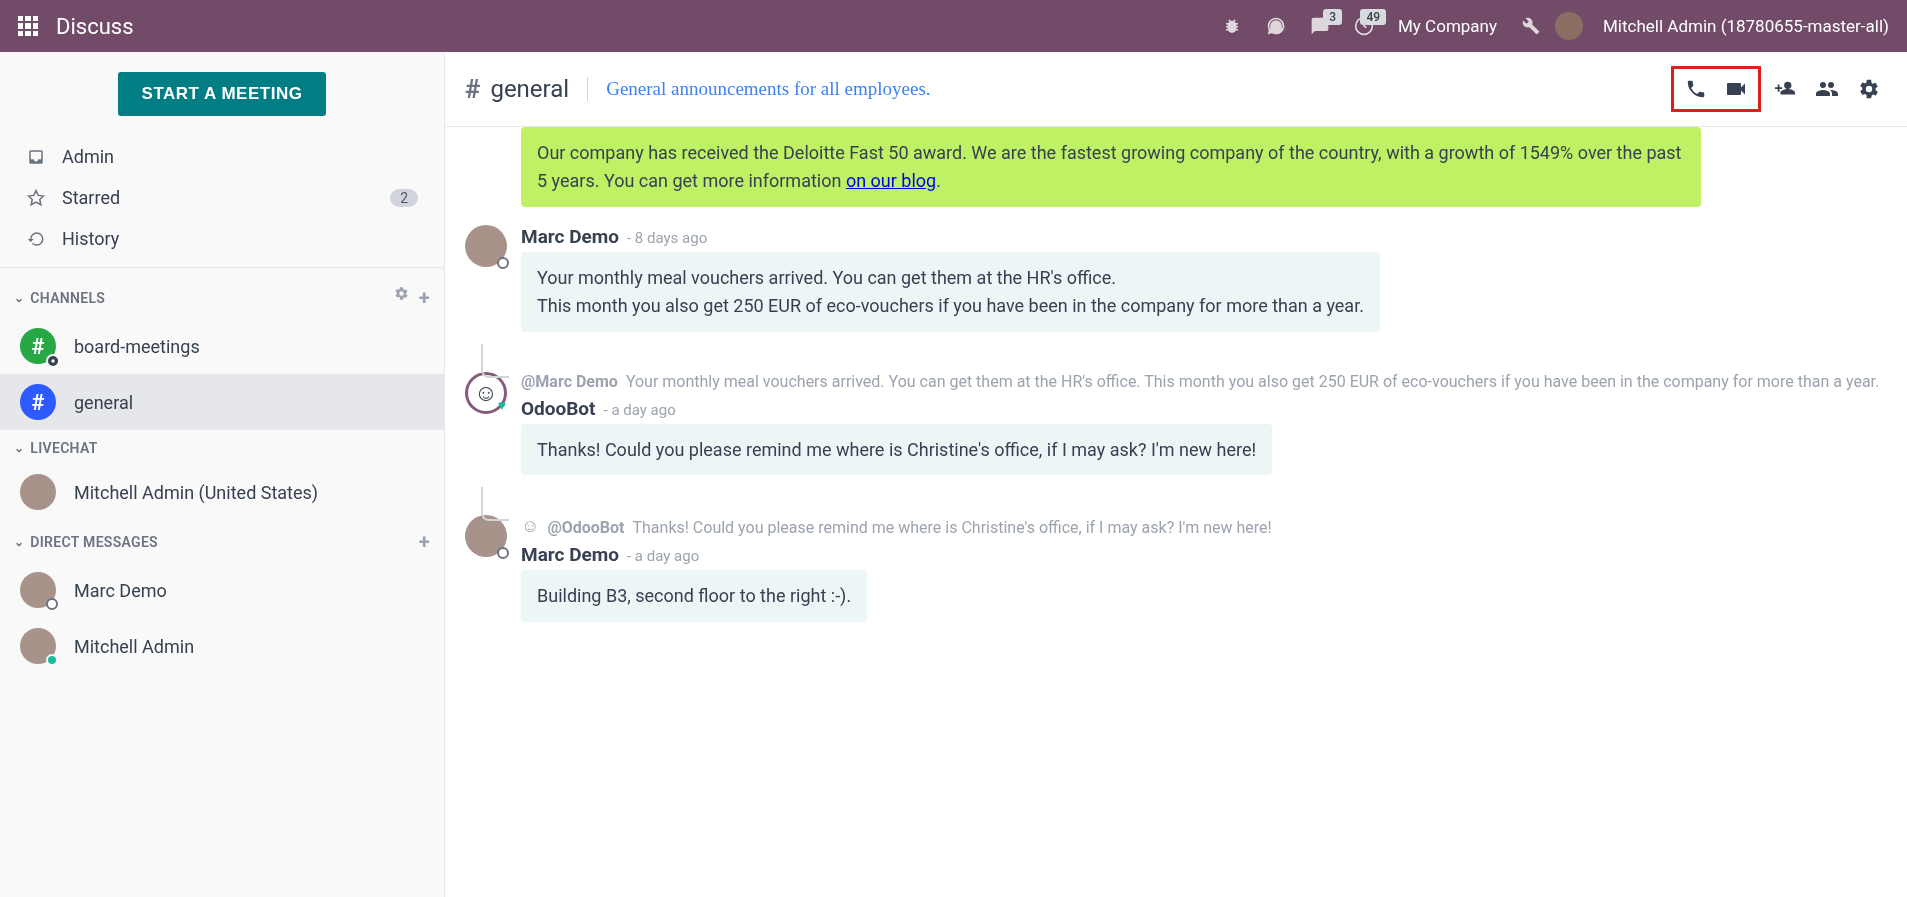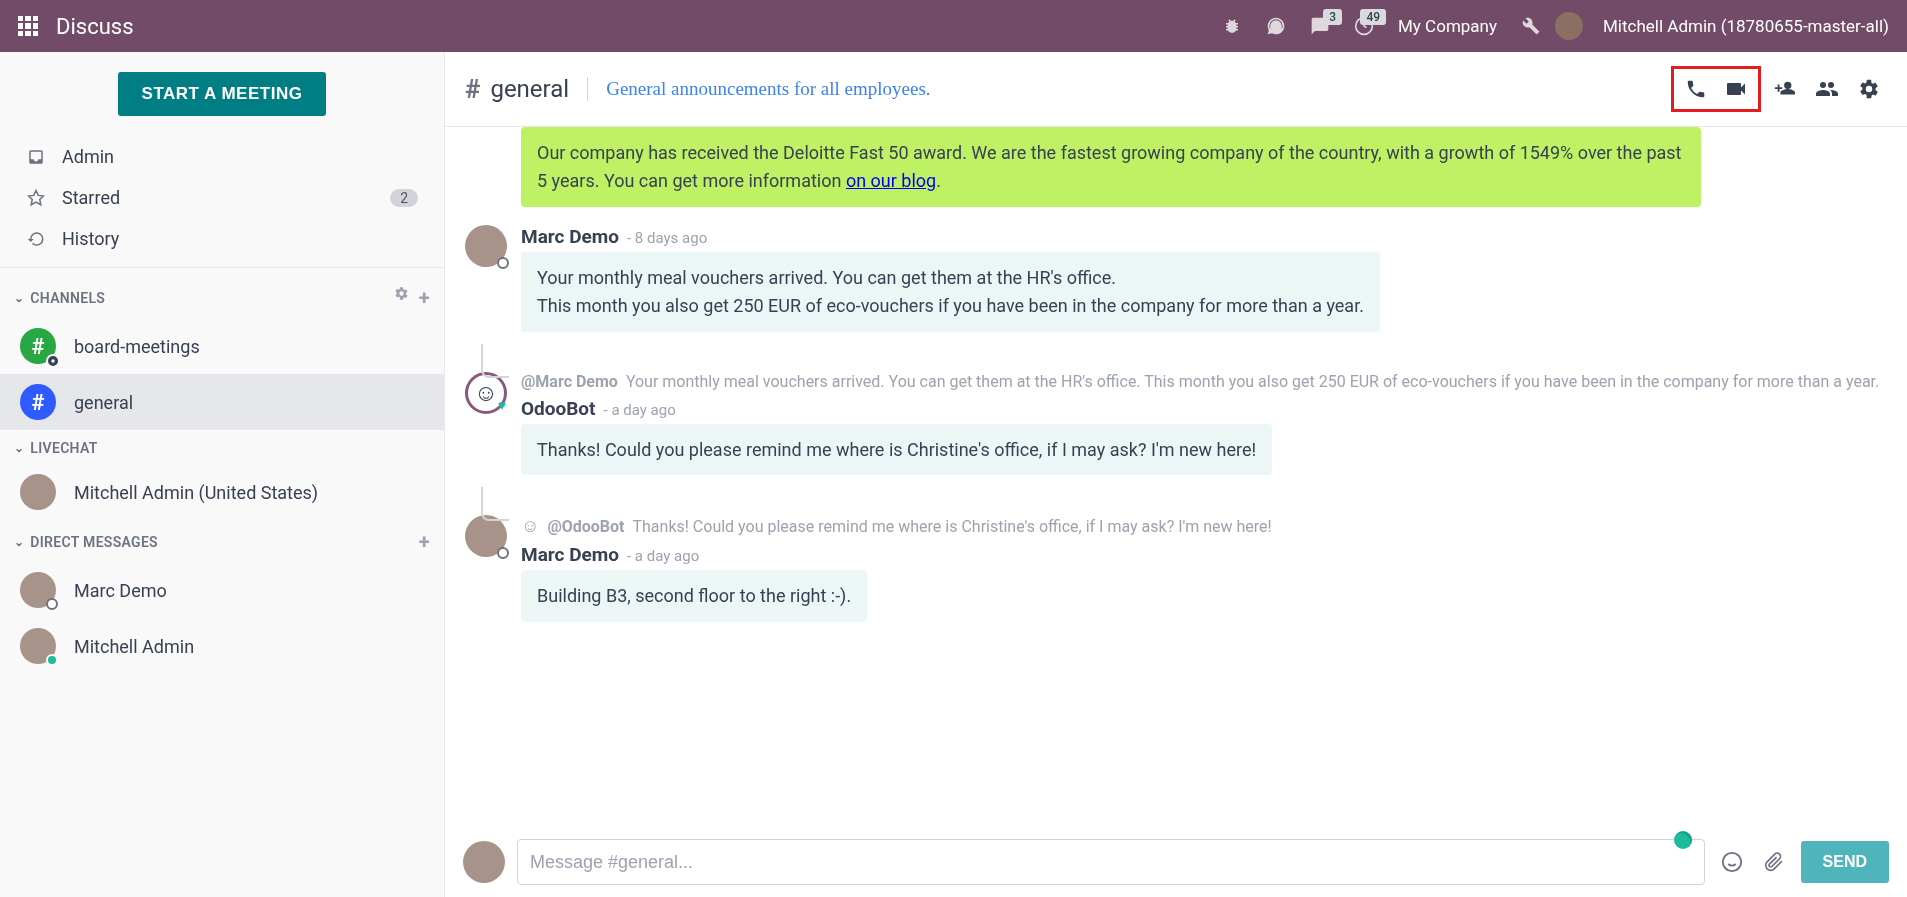--- a/index.html
+++ b/index.html
@@ -46,21 +46,21 @@
 .msg { display: flex; gap: 14px; margin-top: 18px; }
 .msg-avatar { width: 42px; height: 42px; border-radius: 50%; background: #a8938a; flex-shrink: 0; position: relative; }
 .msg-avatar .status { position: absolute; bottom: -2px; right: -2px; width: 12px; height: 12px; border-radius: 50%; border: 2px solid #fff; background:#fff; }
 .msg-avatar .status.offline{ border-color:#6b7280;}
 .msg-avatar.bot { background: #fff; border: 3px solid #875a7b; display:flex; align-items:center; justify-content:center; font-size:24px;}
 .msg-body { flex: 1; }
 .msg-head { display: flex; align-items: baseline; gap: 8px; margin-bottom: 4px; }
 .msg-author { font-size: 19px; font-weight: 700; color: #374151; }
 .msg-time { font-size: 15px; color: #9ca3af; }
 .msg-bubble { background: #edf6f7; padding: 12px 16px; border-radius: 4px; font-size: 18px; color: #374151; line-height: 1.55; display:inline-block; max-width: 1180px;}
-.reply-context { display: flex; align-items: center; gap: 8px; font-size: 16px; color: #9ca3af; margin-bottom: 6px; padding-left:0;}
+.reply-context { display: flex; align-items: flex-end; gap: 8px; font-size: 16px; color: #9ca3af; margin-bottom: 6px; padding-left:0;}
 .reply-context .reply-author { font-weight: 700; }
 .reply-context .reply-icon { color: #9ca3af; font-size:18px; }
 .reply-thread-connector { position: absolute; left:-40px; top:-28px; width:28px; height:34px; border-left:2px solid #d1d5db; border-bottom:2px solid #d1d5db; border-bottom-left-radius:8px;}
 .composer { display: flex; align-items: center; padding: 12px 18px; gap: 12px; border-top: 0; }
 .composer .comp-avatar { width: 42px; height: 42px; border-radius: 50%; background: #a8938a; }
 .composer .input-wrap { flex: 1; border: 1px solid #d1d5db; border-radius: 4px; display: flex; align-items: center; padding: 0 12px; height: 46px; position:relative;}
 .composer .input-wrap input { border: none; outline: none; flex: 1; font-size: 18px; color: #374151; }
 .composer .input-wrap input::placeholder { color: #9ca3af; }
 .composer .input-wrap .spinner { width:18px; height:18px; border-radius:50%; background:#1abc9c; position:absolute; right:12px; top:-9px; box-shadow: -2px 2px 0 0 rgba(0,0,0,0.15) inset;}
 .composer .cicon { width: 30px; display:flex; align-items:center; justify-content:center; color: #6b7280; cursor:pointer;}
@@ -293,35 +293,14 @@
           </div>
           <div class="msg-head">
             <span class="msg-author">Marc Demo</span>
             <span class="msg-time">- a day ago</span>
           </div>
           <div class="msg-bubble">Building B3, second floor to the right :-).</div>
         </div>
       </div>
     </div>
 
-    <div class="composer">
-      <div class="comp-avatar"></div>
-      <div class="input-wrap">
-        <input type="text" placeholder="Message #general..." style="">
-        <div class="spinner"></div>
-      </div>
-      <span class="cicon">
-          <svg width="22" height="22" viewBox="0 0 24 24" fill="none" stroke="currentColor" stroke-width="2">
-            <circle cx="12" cy="12" r="10"></circle>
-            <path d="M8 14s1.5 2 4 2 4-2 4-2"></path>
-            <line x1="9" y1="9" x2="9.01" y2="9"></line>
-            <line x1="15" y1="9" x2="15.01" y2="9"></line>
-          </svg>
-        </span>
-      <span class="cicon">
-          <svg width="20" height="20" viewBox="0 0 24 24" fill="none" stroke="currentColor" stroke-width="2">
-            <path d="M21.44 11.05l-9.19 9.19a6 6 0 01-8.49-8.49l9.19-9.19a4 4 0 015.66 5.66l-9.2 9.19a2 2 0 01-2.83-2.83l8.49-8.48"></path>
-          </svg>
-        </span>
-      <button class="send-btn">SEND</button>
-    </div>
   </div>
 </div>
 
 </body></html>

